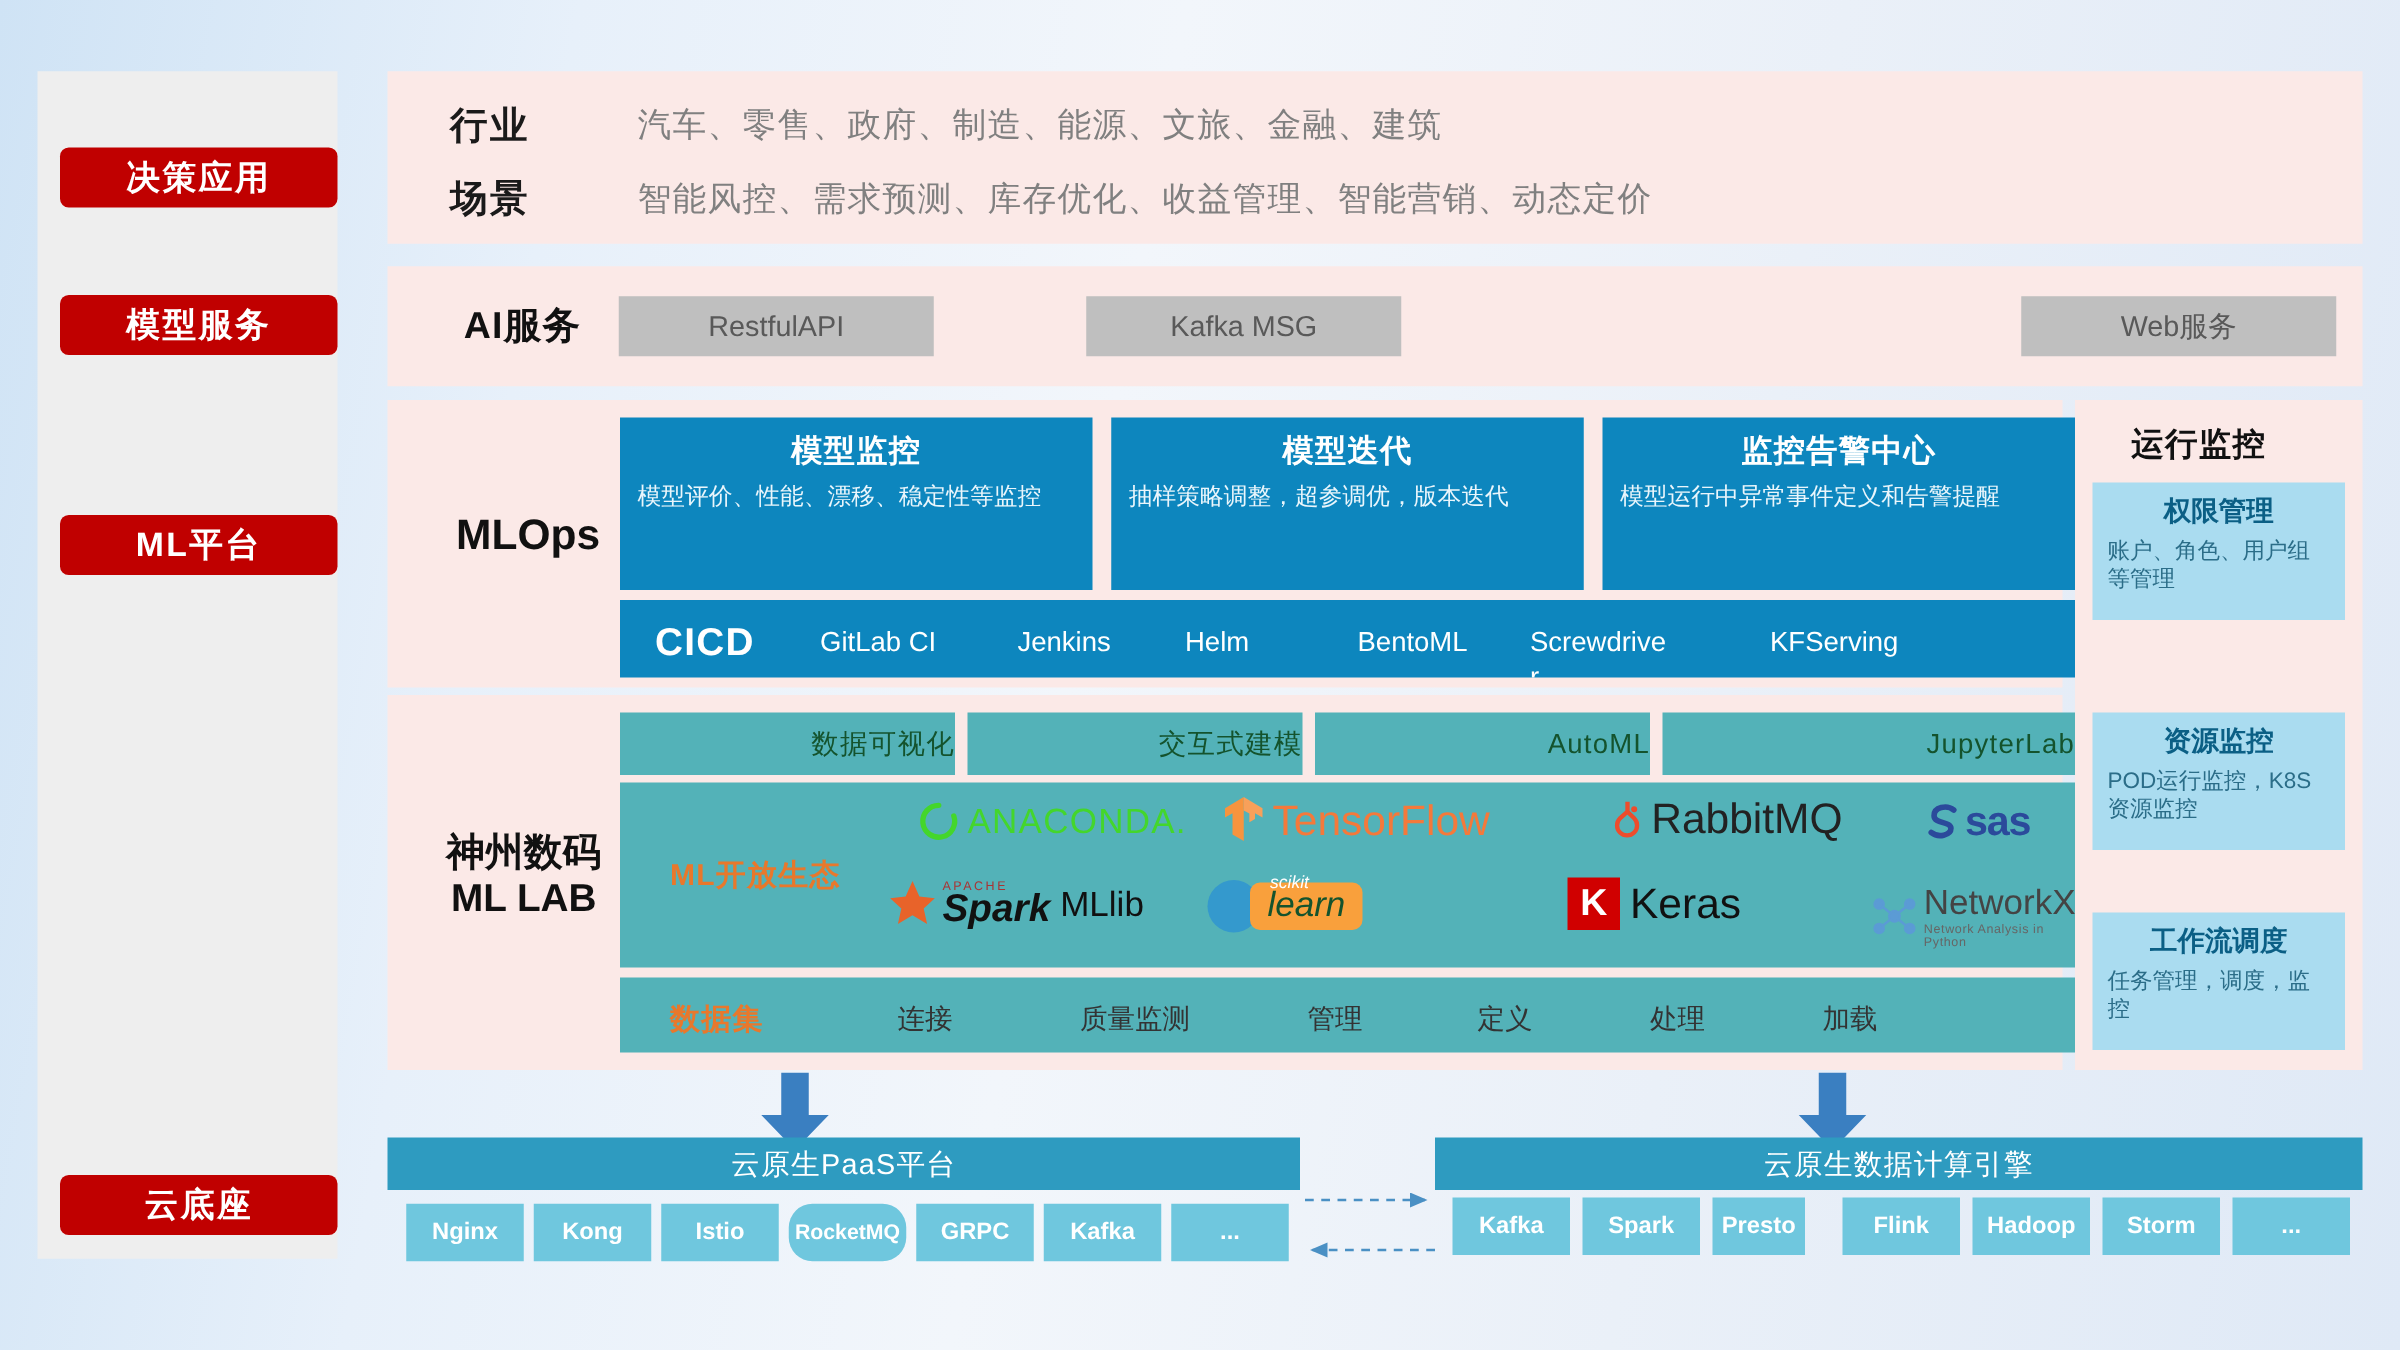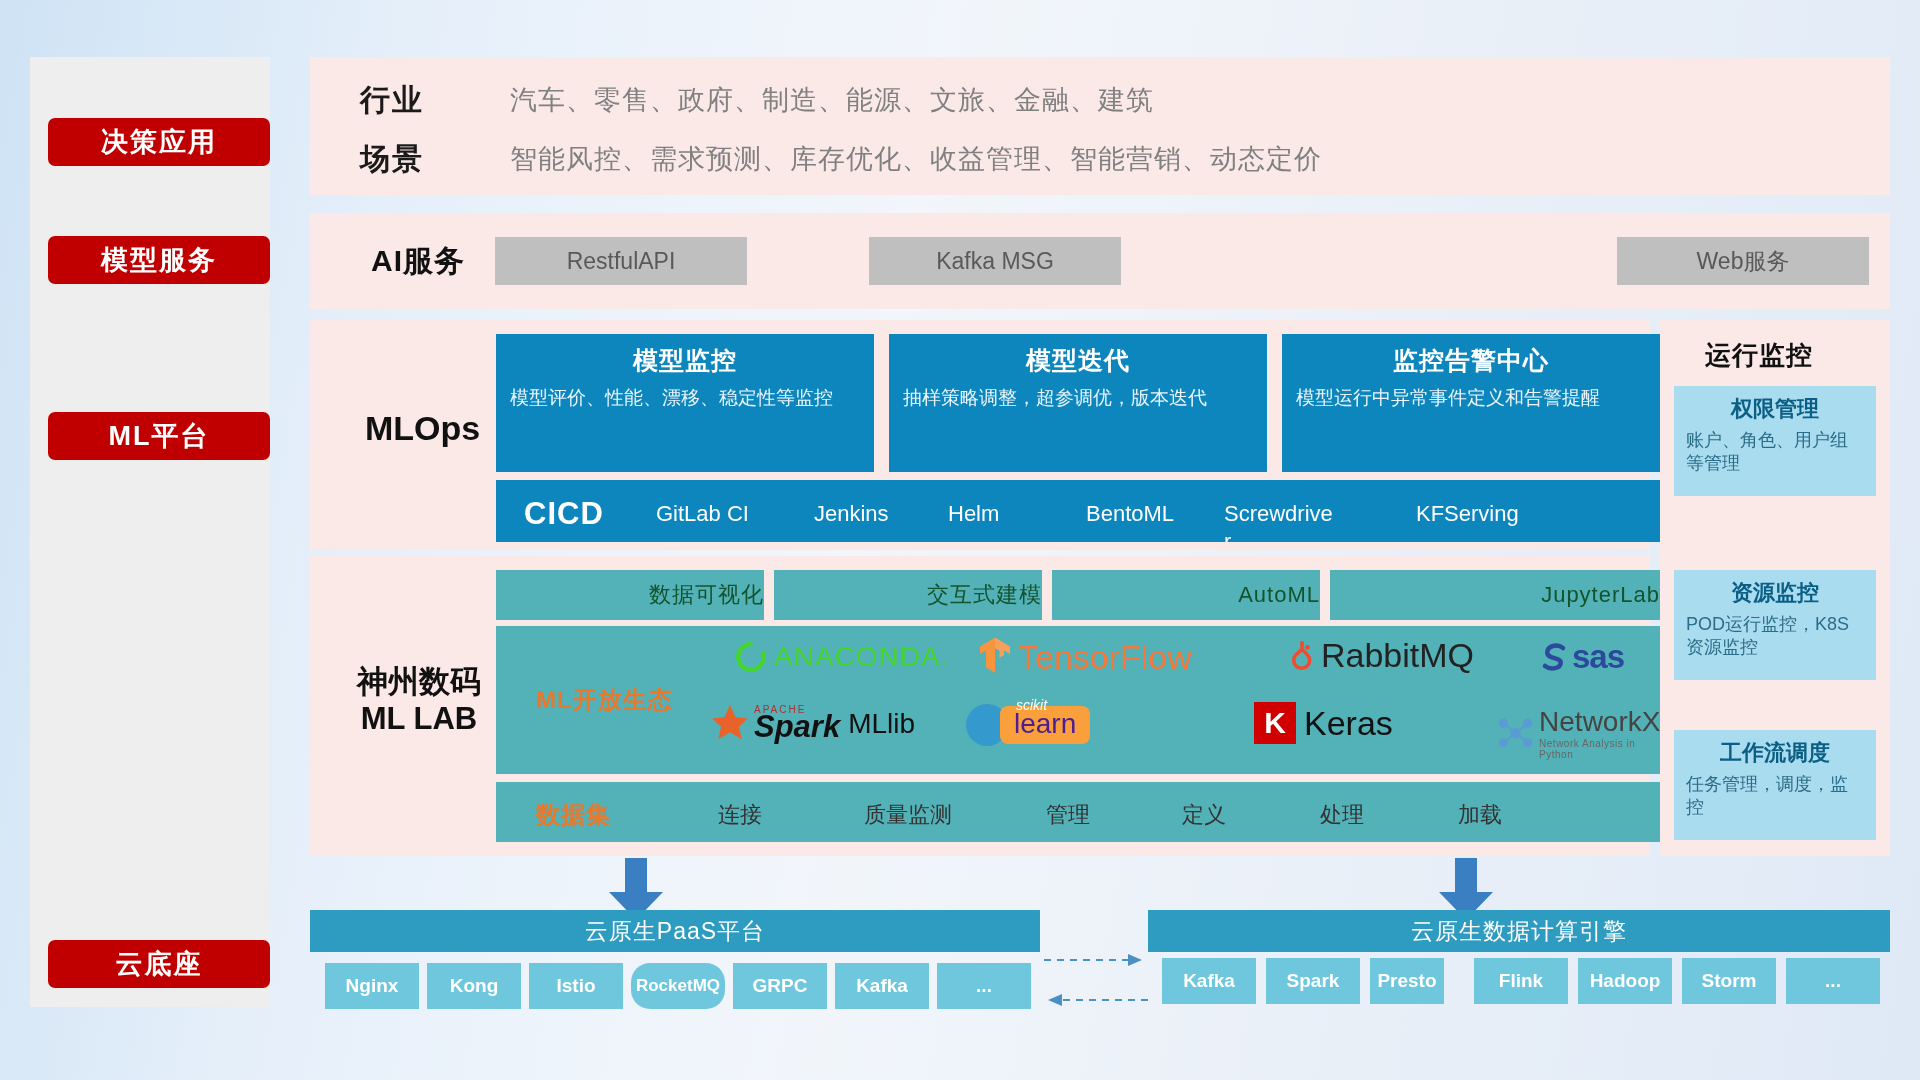--- a/index.html
+++ b/index.html
@@ -211,21 +211,21 @@
           <div style="color:#a33; font-size:10px; letter-spacing:2px; margin-bottom:-6px;">APACHE</div>
           <span class="txt" style="color:#111; font-size:31px; font-weight:bold; font-style:italic;">Spark</span>
         </div>
         <span class="txt" style="color:#111; font-size:28px; margin-left:8px;">MLlib</span>
       </div>
 
       <div class="logo" style="left:470px; top:78px">
         <div style="width:42px;height:42px;border-radius:50%;background:#3499cd;"></div>
         <div style="margin-left:-8px; background:#f9a03c; border-radius:8px; padding:2px 14px 4px 14px; position:relative;">
           <div style="position:absolute; left:16px; top:-9px; color:#fff; font-size:14px; font-style:italic;">scikit</div>
-          <span class="txt" style="color:#4c1d95; font-size:28px; ">learn</span>
+          <span class="txt" style="color:#14532d; font-size:28px; font-style:italic;">learn</span>
         </div>
       </div>
 
       <div class="logo" style="left:758px; top:76px">
         <div style="width:42px;height:42px;background:#d00000;color:#fff;font-size:30px;font-weight:bold;display:flex;align-items:center;justify-content:center;">K</div>
         <span class="txt" style="color:#111; font-size:34px; margin-left:8px;">Keras</span>
       </div>
 
       <div class="logo" style="left:1000px; top:80px">
         <svg width="42" height="40" viewBox="0 0 32 32">

